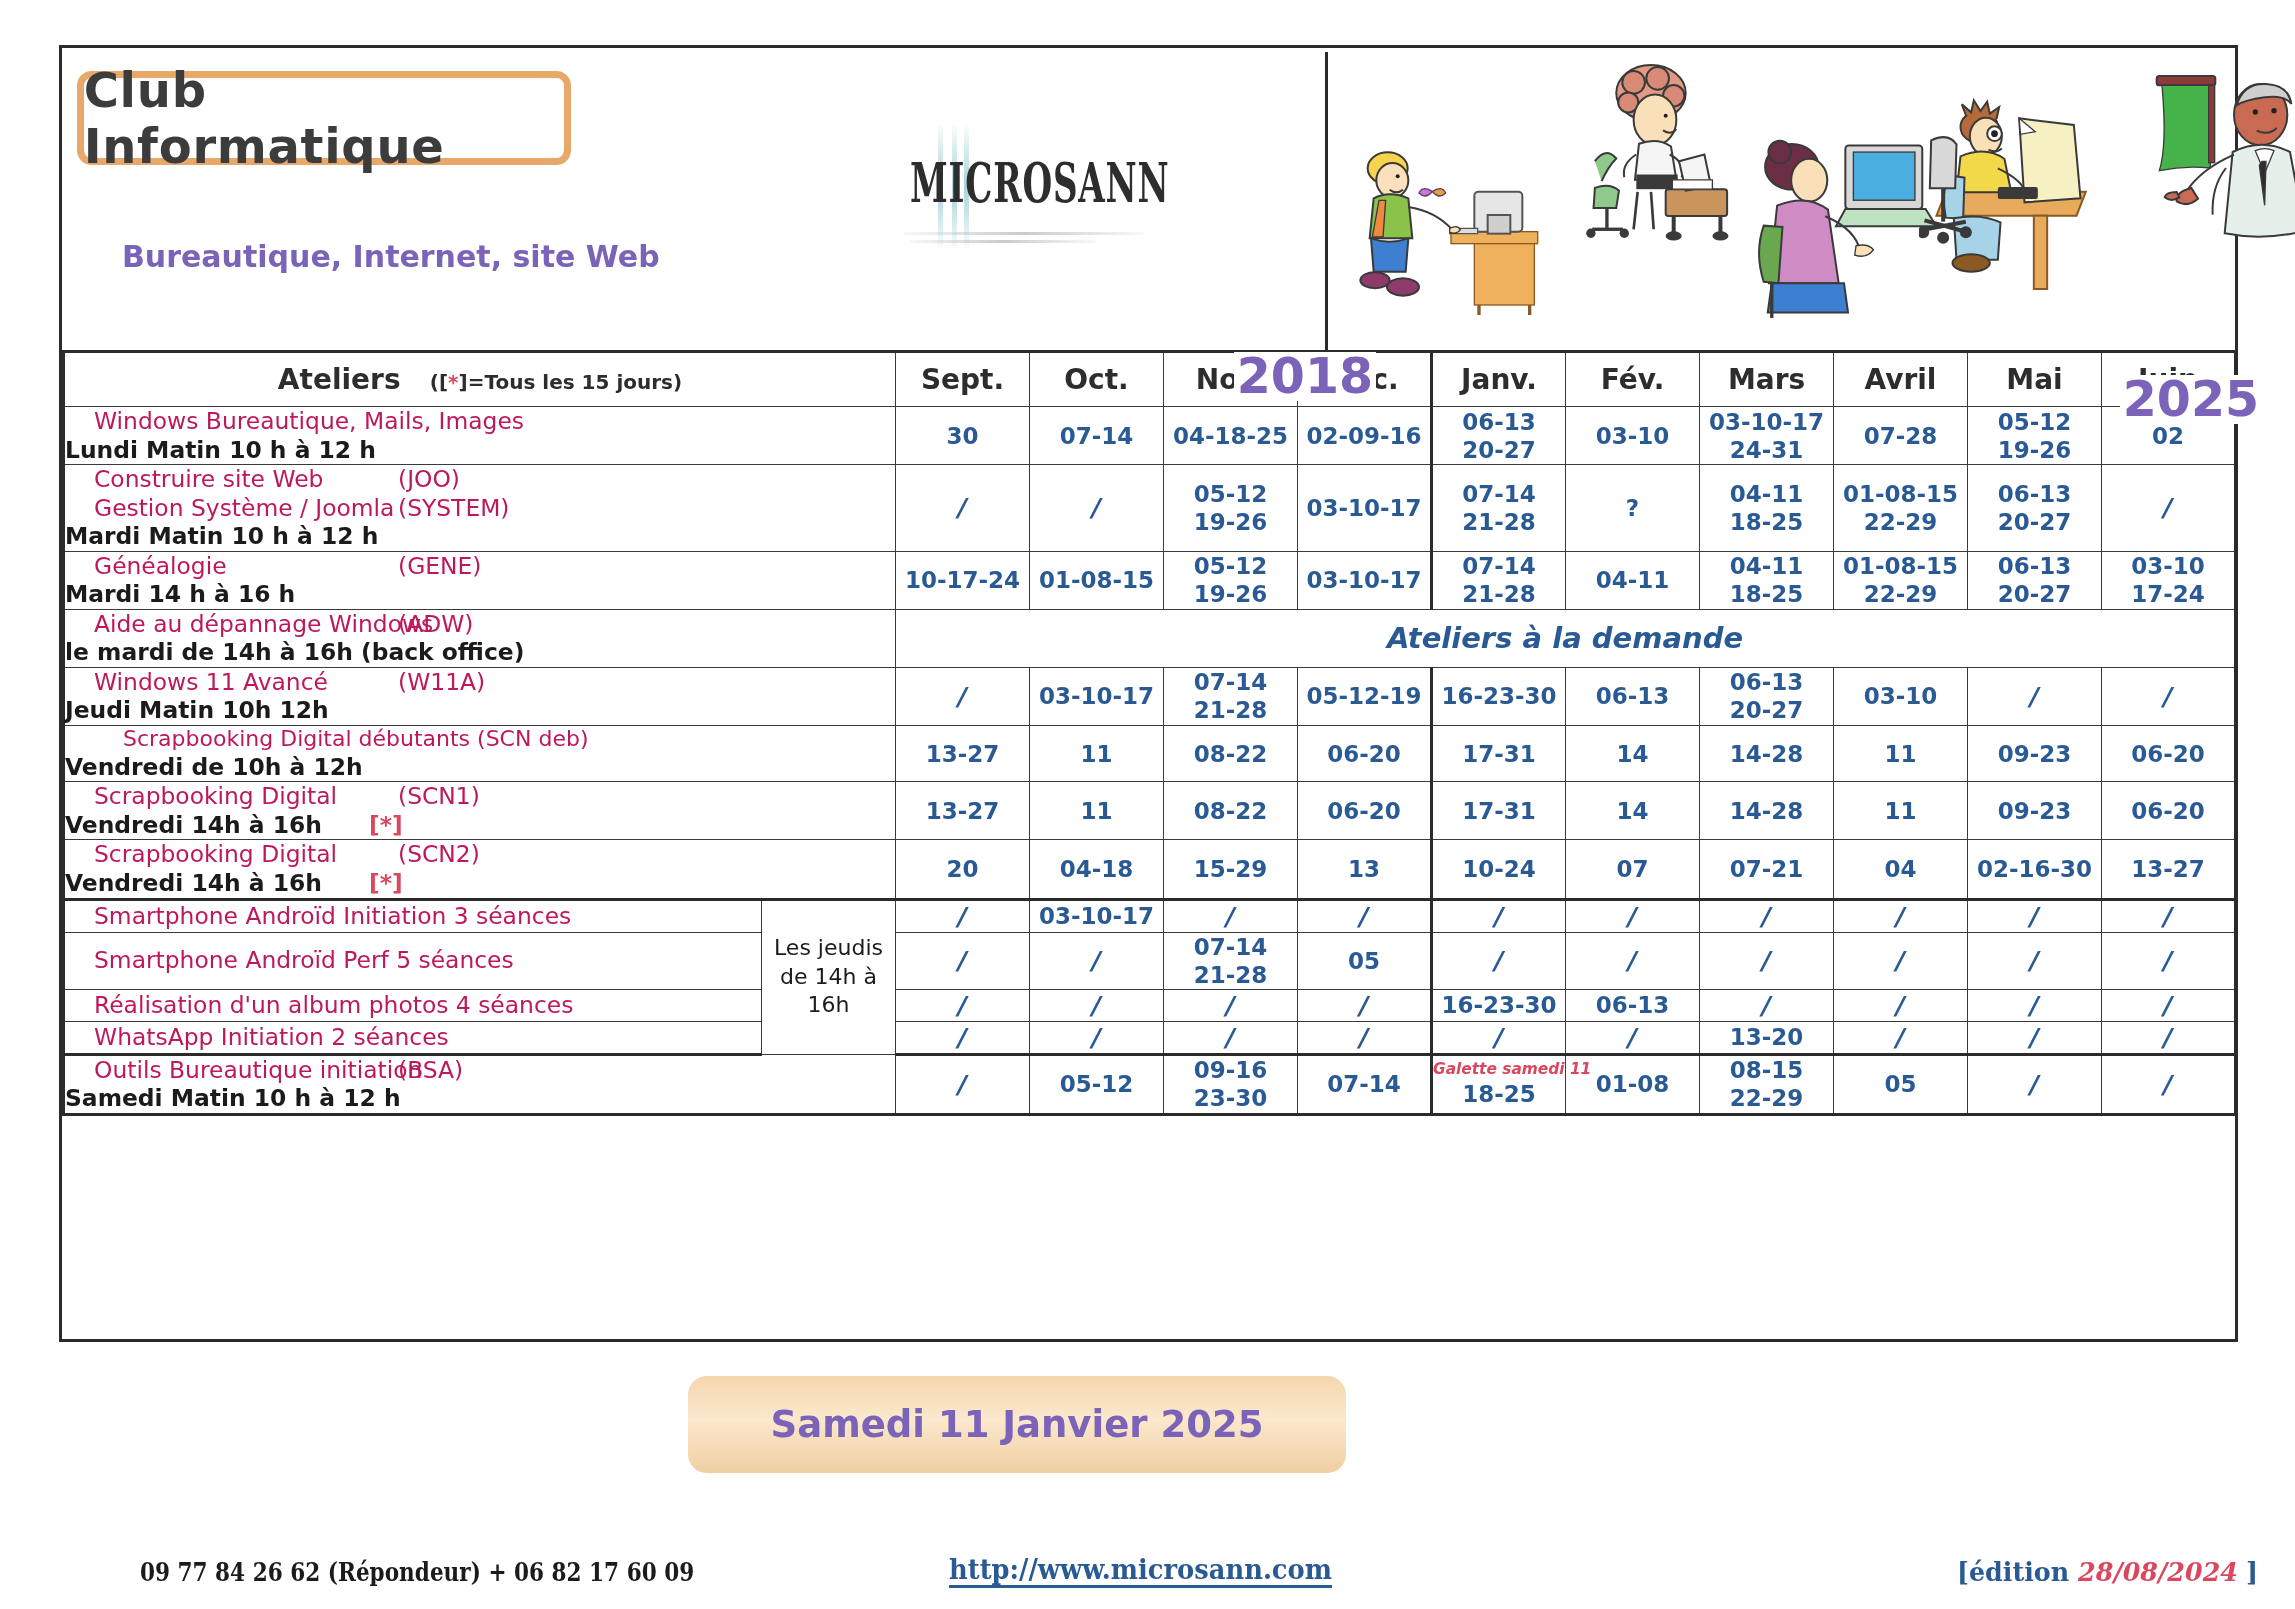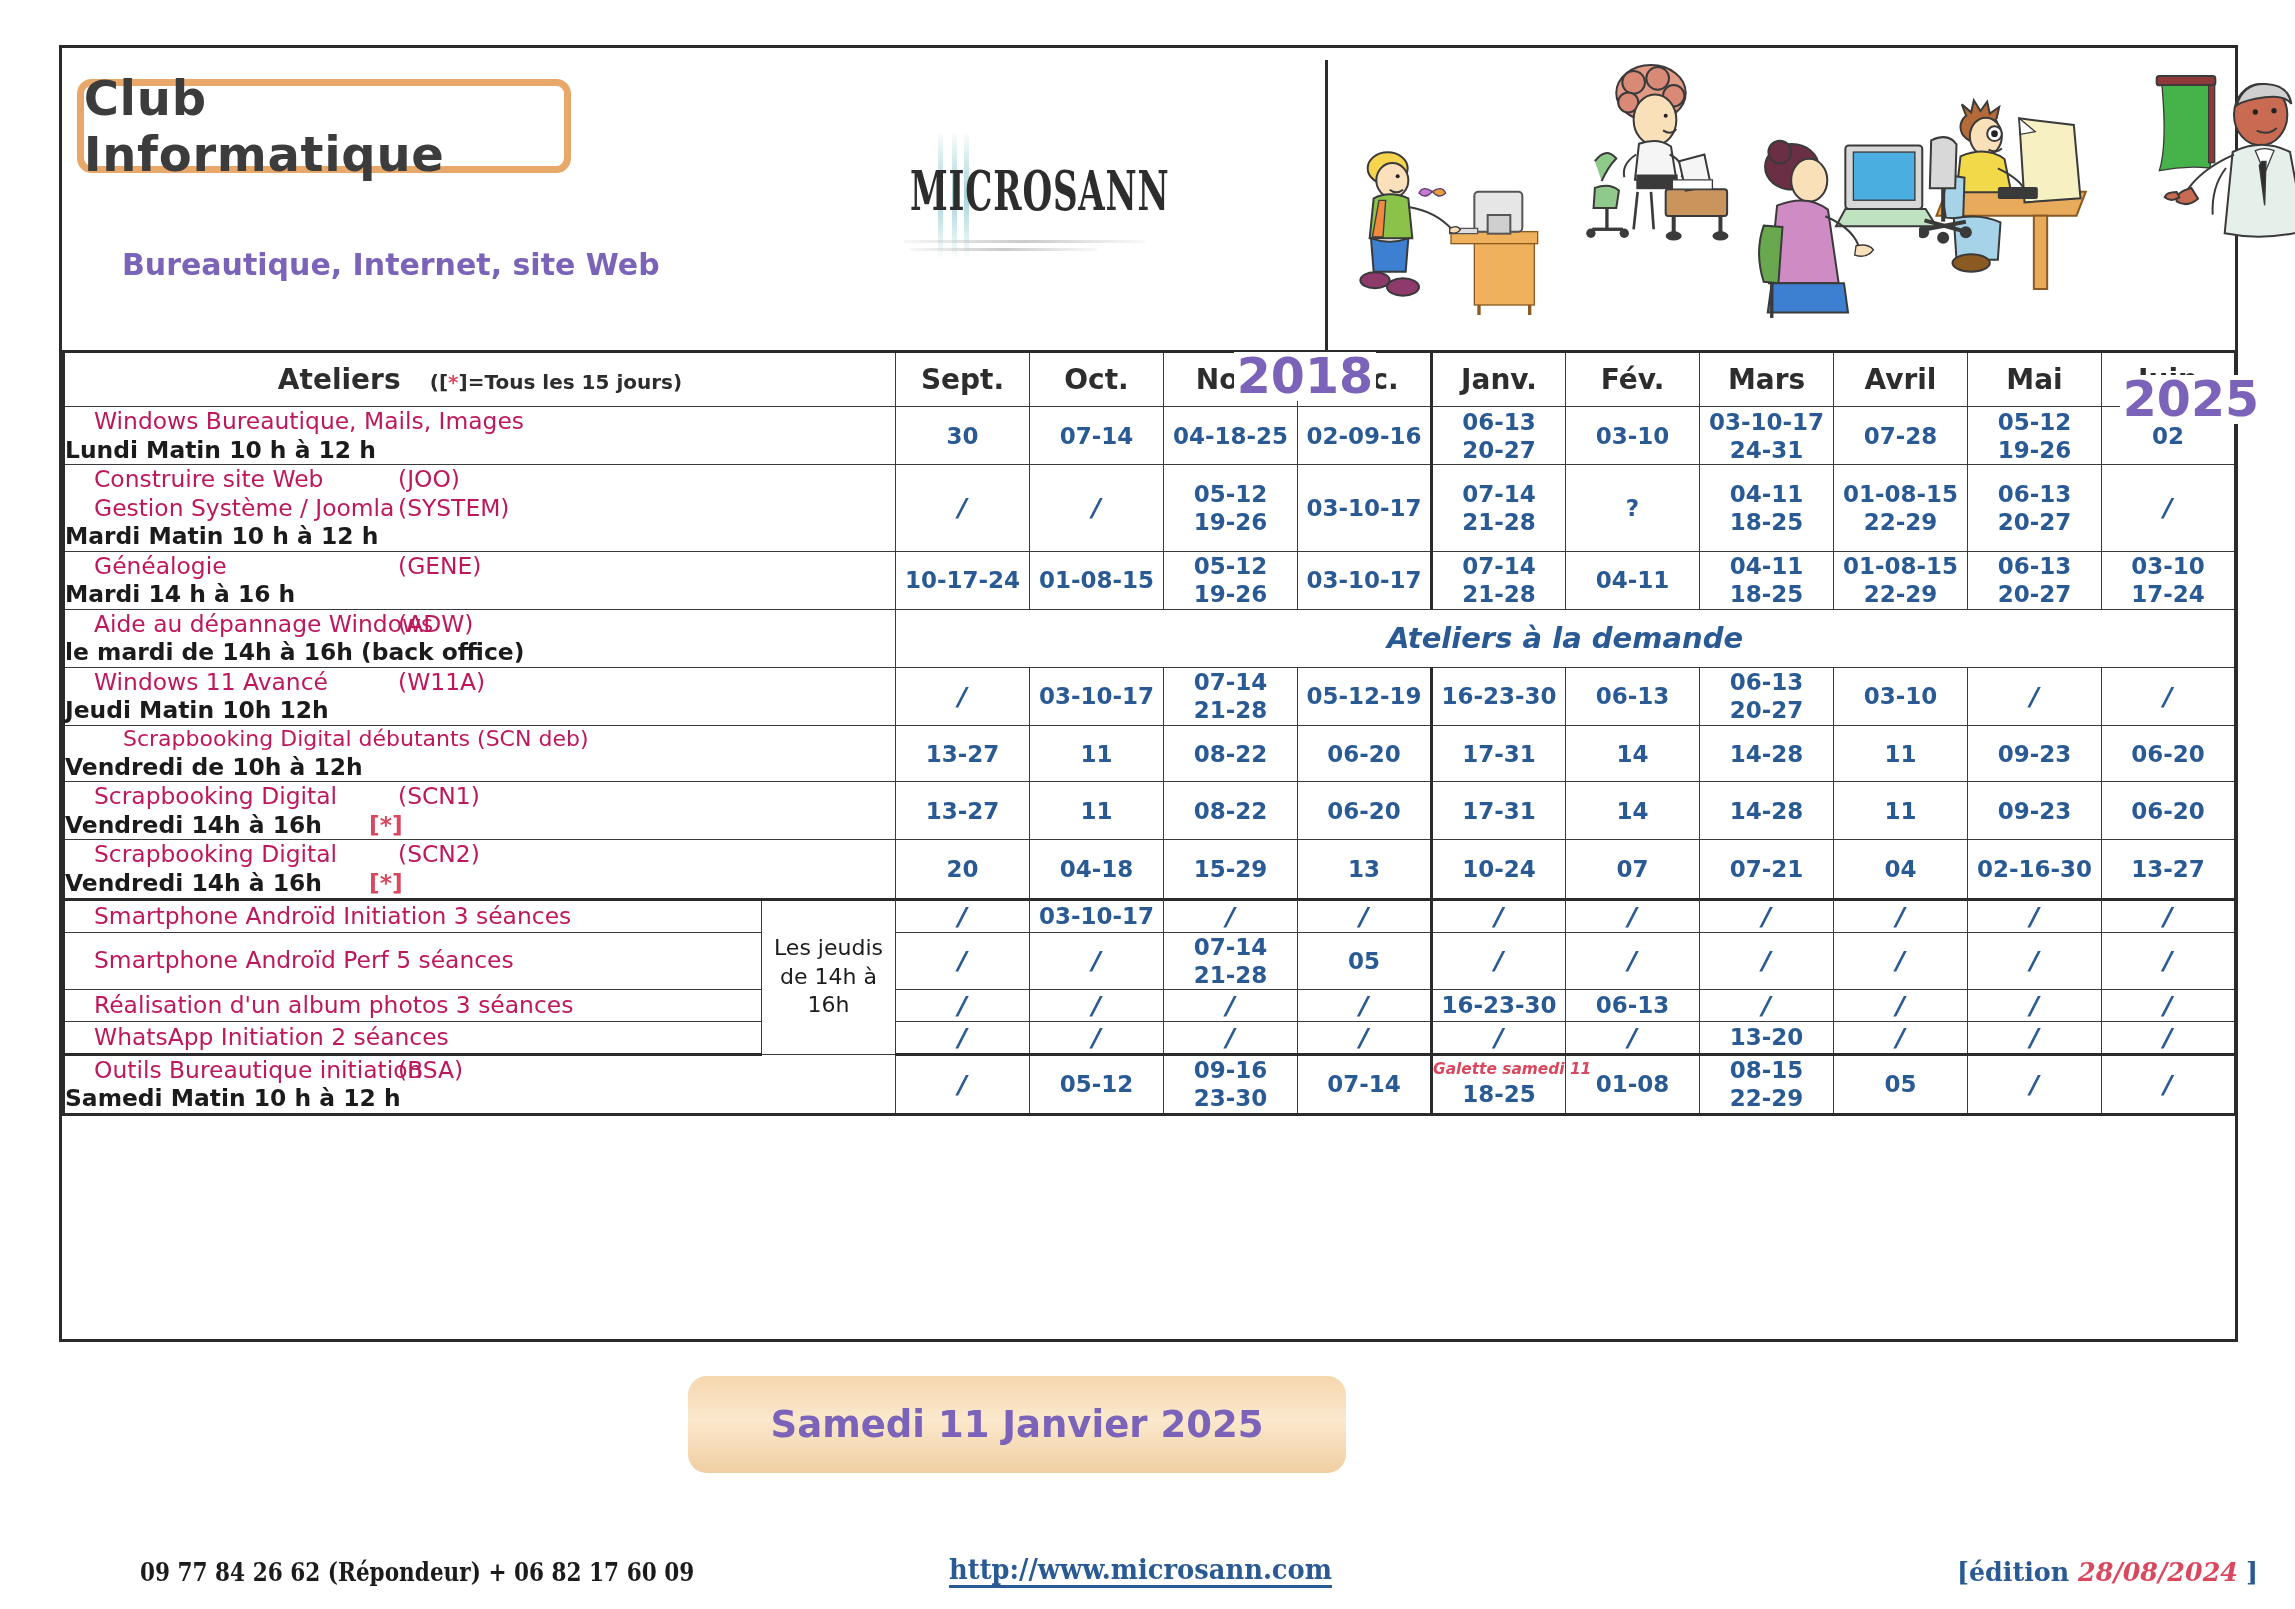--- a/index.html
+++ b/index.html
@@ -23,21 +23,21 @@
     width: 2179px; height: 1297px;
     border: 3.3px solid #2b2b2b;
   }
 
   
   #headerband {
     position:absolute; left:0; top:0;
     width:100%; height: 302px;
   }
   #hdr-left {
-    position:absolute; left:0; top:12px; width:1266px; height:302px;
+    position:absolute; left:0; top:4px; width:1266px; height:302px;
     border-right:3.3px solid #2b2b2b;
   }
   #hdr-right {
     position:absolute; left:1269px; top:0; right:0; height:302px;
   }
 
   .club-badge {
     position:absolute; left:14.7px; top:18.7px;
     width: 494px; height: 94px;
     border: 7.3px solid #e8a86a;
@@ -627,21 +627,21 @@
           <td class="cell"><span class="slash">/</span></td>
           <td class="cell"><span class="slash">/</span></td>
           <td class="cell"><span class="slash">/</span></td>
           <td class="cell"><span class="slash">/</span></td>
           <td class="cell"><span class="slash">/</span></td>
           <td class="cell thick-right"><span class="slash">/</span></td>
         </tr>
 
         <tr>
           <td class="atelier thick-left">
-            <div class="a-title">Réalisation d'un album photos 3 séances</div>
+            <div class="a-title">Réalisation d'un album photos 4 séances</div>
           </td>
           <td class="cell"><span class="slash">/</span></td>
           <td class="cell"><span class="slash">/</span></td>
           <td class="cell"><span class="slash">/</span></td>
           <td class="cell thick-right"><span class="slash">/</span></td>
           <td class="cell">16-23-30</td>
           <td class="cell">06-13</td>
           <td class="cell"><span class="slash">/</span></td>
           <td class="cell"><span class="slash">/</span></td>
           <td class="cell"><span class="slash">/</span></td>

